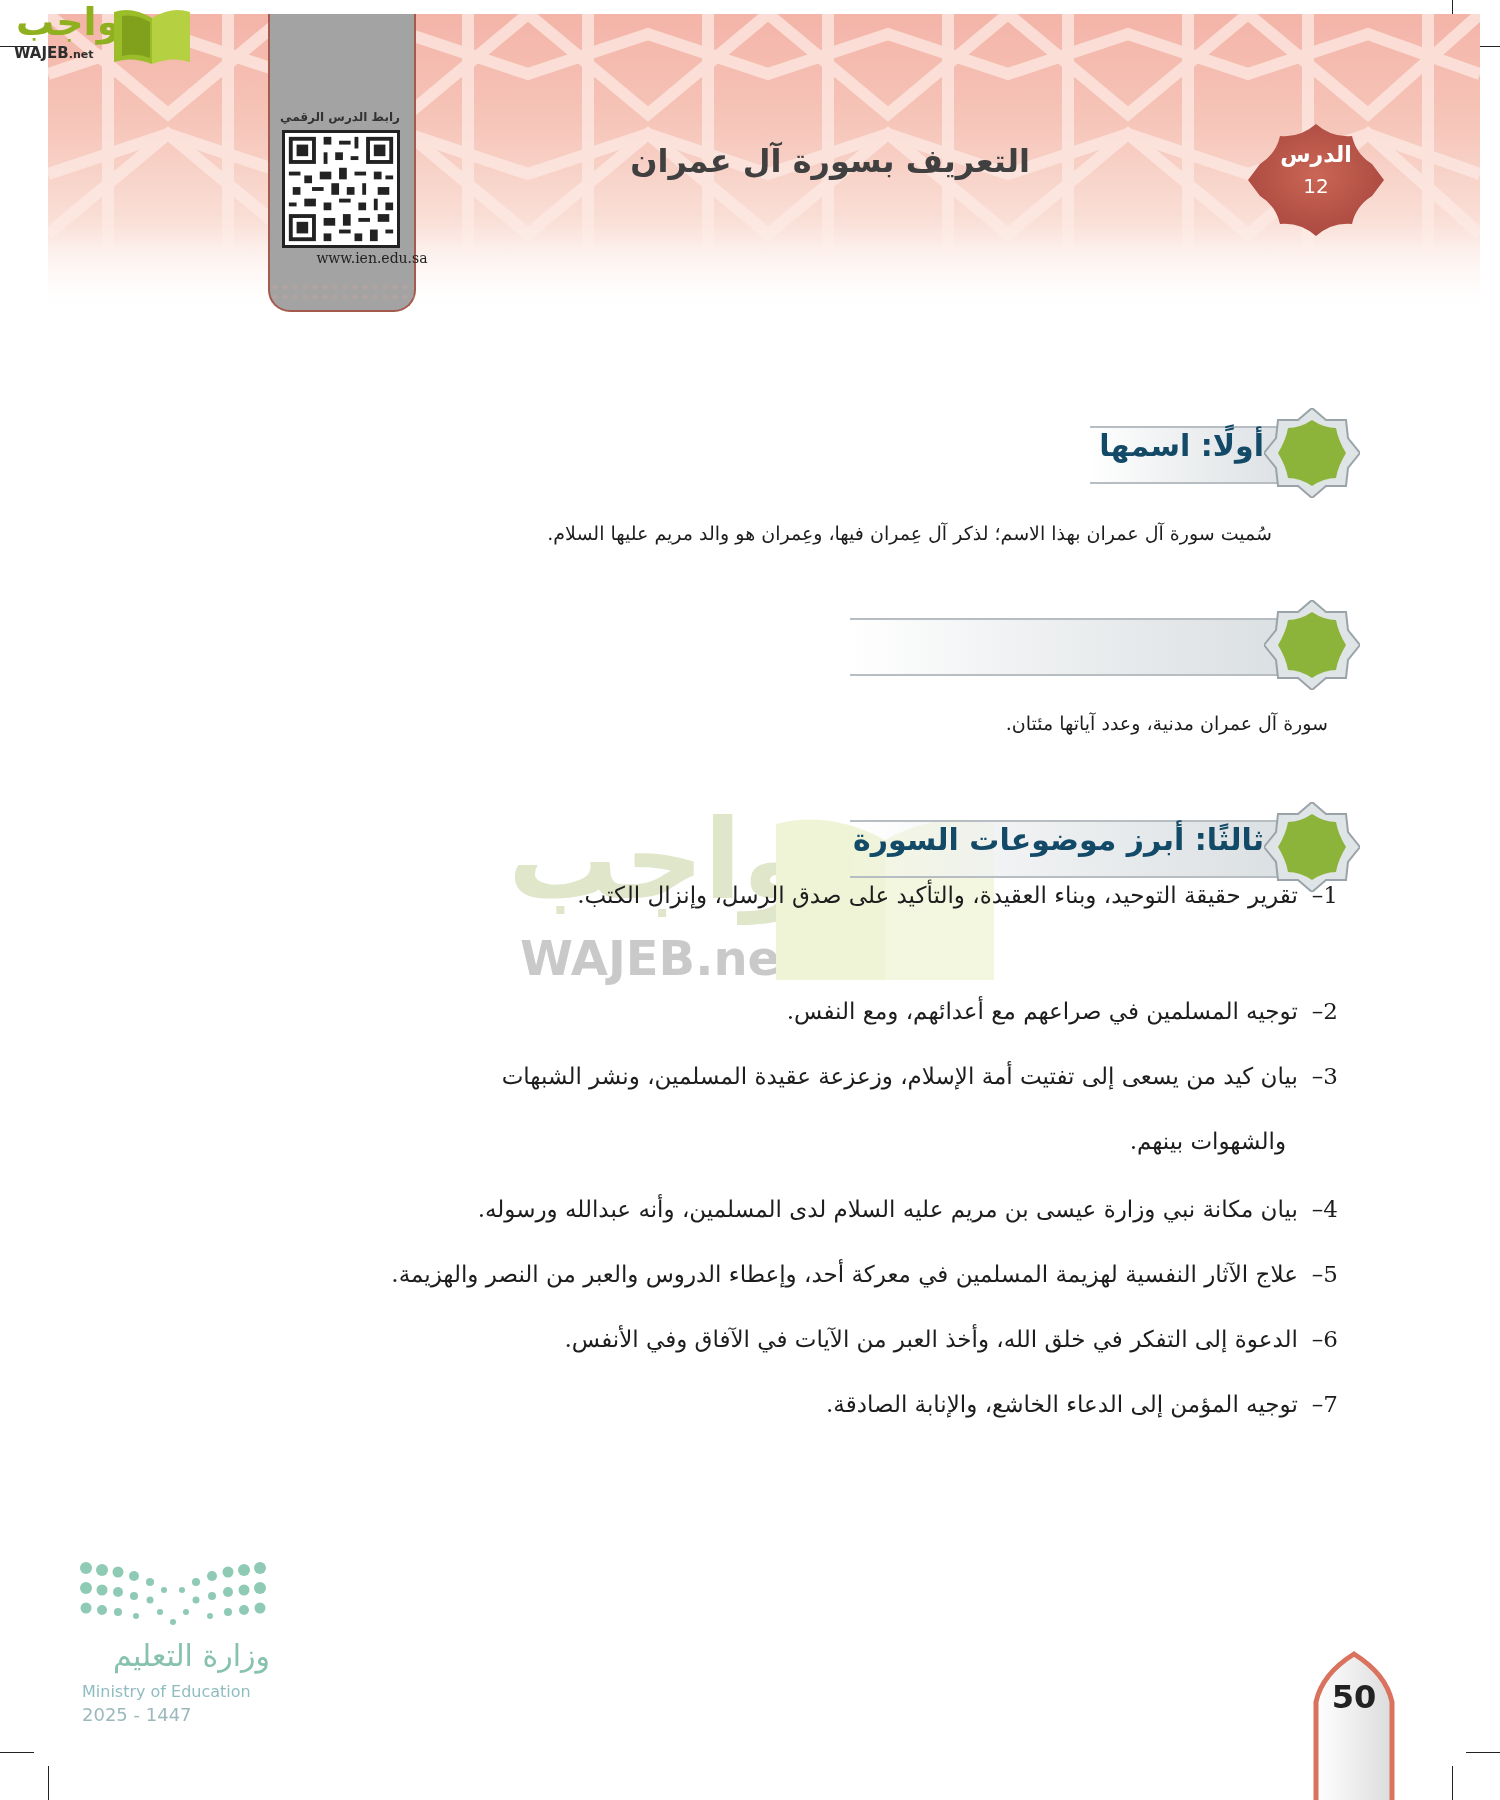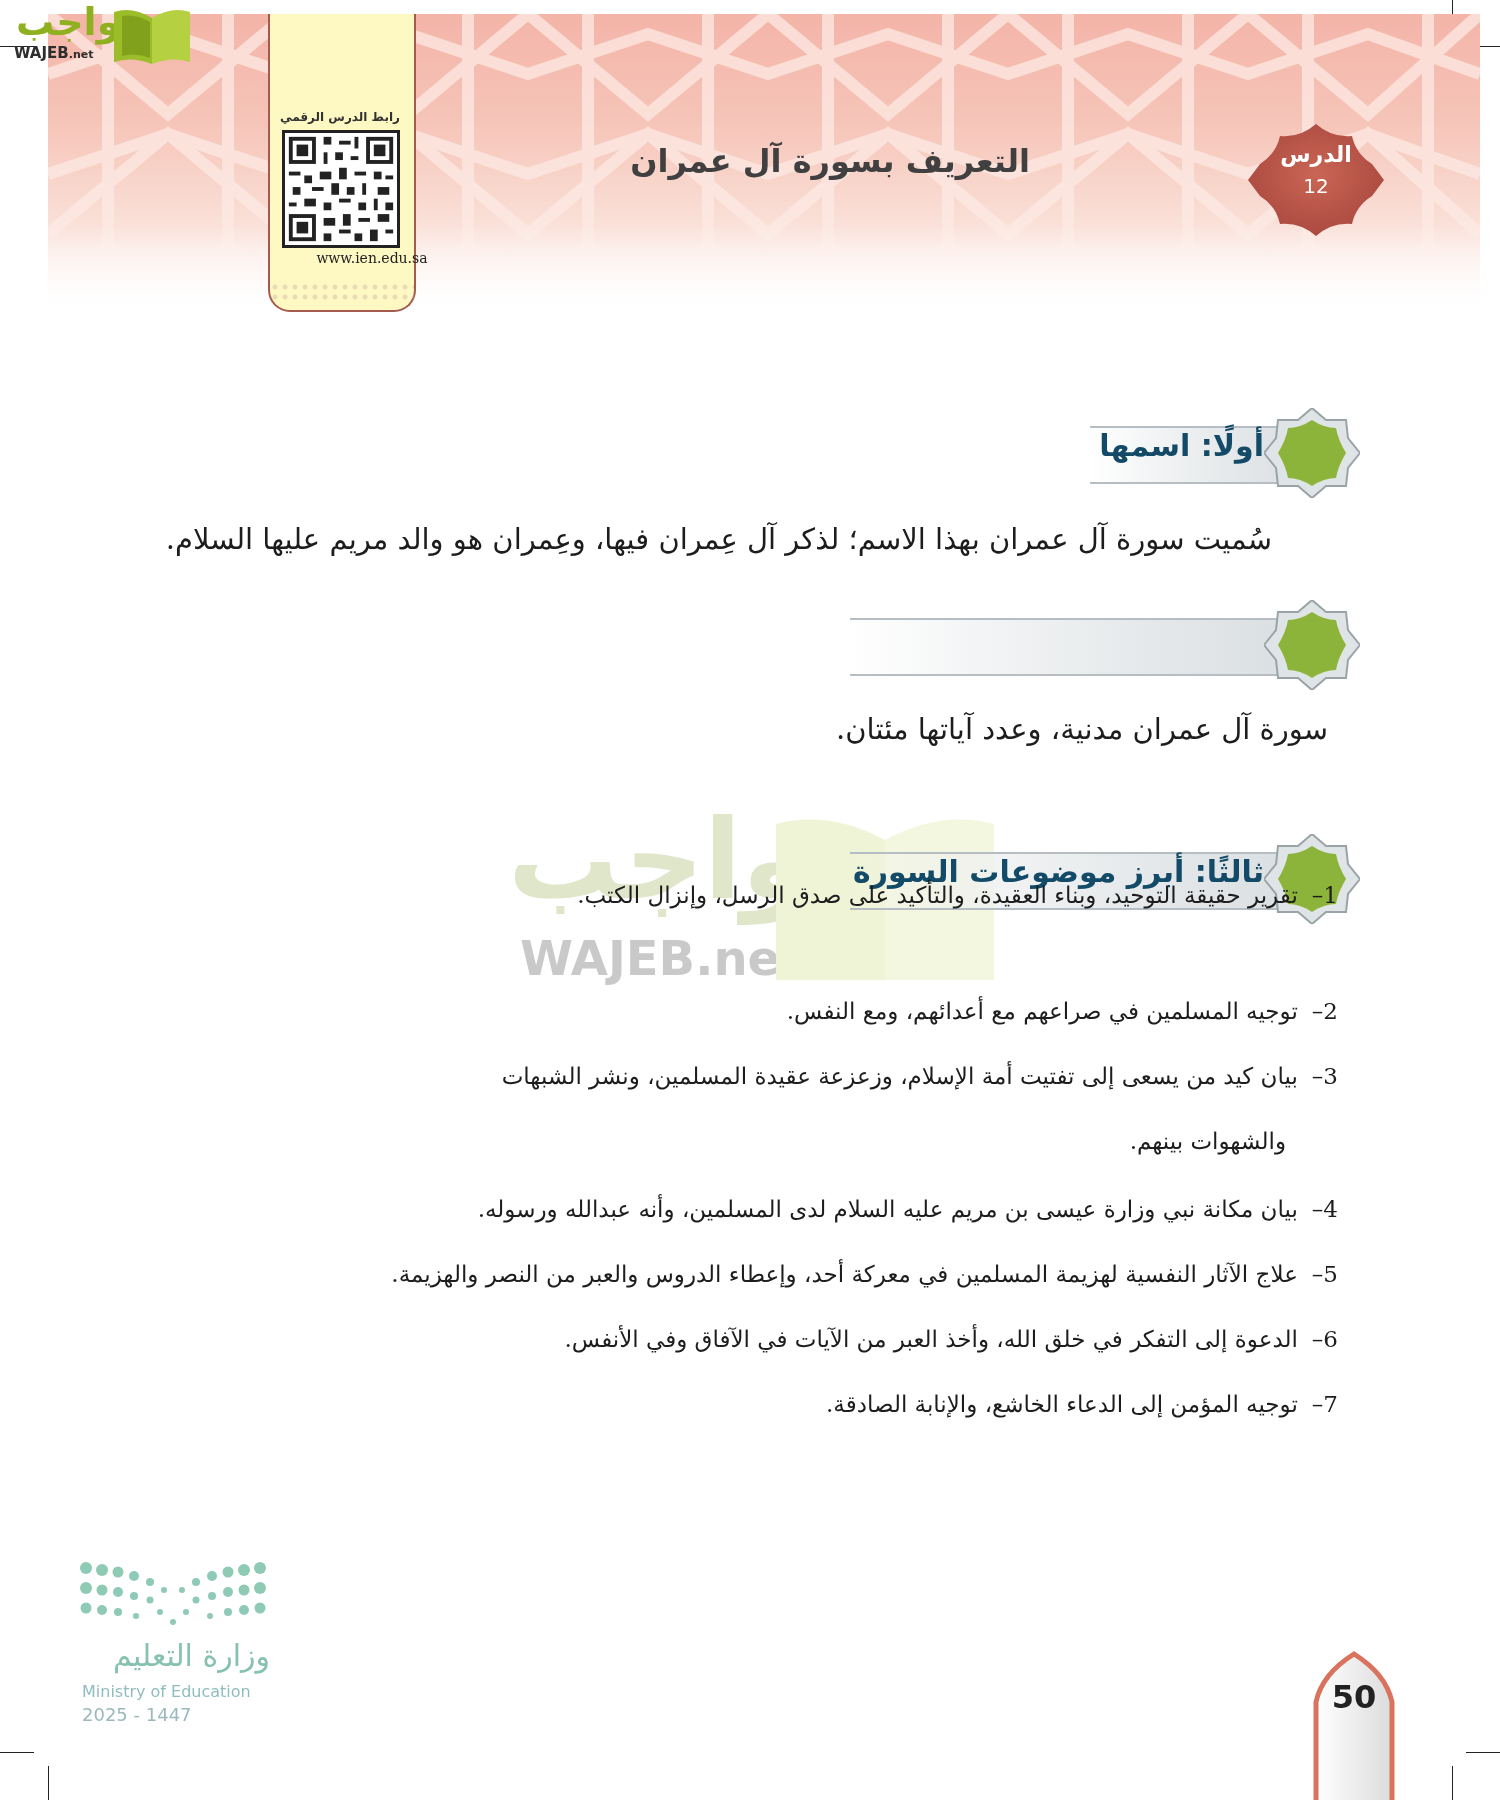--- a/index.html
+++ b/index.html
@@ -8,38 +8,38 @@
   .banner{position:absolute;left:48px;top:14px;width:1432px;height:300px;
     background:linear-gradient(180deg,#f4b4a8 0%,#f6c4b8 35%,#f9dcd3 65%,#fdf1ed 88%,#ffffff 100%);overflow:hidden;}
   .banner svg{position:absolute;left:0;top:0;}
   .banner-fade{position:absolute;left:0;right:0;bottom:0;height:90px;background:linear-gradient(180deg,rgba(255,255,255,0),#fff);}
   .lesson-badge{position:absolute;left:1248px;top:124px;width:136px;height:112px;}
   .lesson-badge svg{position:absolute;left:0;top:0;}
   .lesson-badge .lbl{position:absolute;left:0;width:136px;text-align:center;color:#fff;direction:rtl;}
   .lesson-badge .l1{top:18px;font-size:22px;font-weight:bold;}
   .lesson-badge .l2{top:50px;font-size:20px;}
   .page-title{position:absolute;left:630px;top:142px;width:400px;text-align:center;direction:rtl;font-size:32px;font-weight:bold;color:#404040;}
-  .qr-card{position:absolute;left:268px;top:14px;width:144px;height:296px;background:#fef9c3;border:2px solid #a55a4e;border-top:none;border-radius:0 0 22px 22px;}
+  .qr-card{position:absolute;left:268px;top:14px;width:144px;height:296px;background:#a3a3a3;border:2px solid #a55a4e;border-top:none;border-radius:0 0 22px 22px;}
   .qr-card .qr-label{position:absolute;left:0;width:140px;top:96px;text-align:center;direction:rtl;font-size:12px;font-weight:bold;color:#333;}
   .qr-card .qr{position:absolute;left:12px;top:116px;width:112px;height:112px;border:3px solid #222;background:#fff;}
   .qr-card .qr-url{position:absolute;left:0;width:140px;top:236px;text-align:center;font-family:"DejaVu Serif","Liberation Serif",serif;font-size:14px;color:#222;margin-left:32px;}
   .qr-card .qr-pattern{position:absolute;left:0;right:0;bottom:10px;height:18px;opacity:.35;
     background:radial-gradient(circle,#c9a49c 2px,transparent 3px);background-size:10px 10px;}
   .wajeb-logo{position:absolute;left:10px;top:6px;width:180px;height:60px;}
   .wajeb-logo .ar{position:absolute;left:6px;top:-6px;font-size:38px;font-weight:bold;color:#8fb01f;direction:rtl;}
   .wajeb-logo .en{position:absolute;left:4px;top:38px;font-size:15px;font-weight:bold;color:#2e2e2e;}
   .wajeb-logo .en small{font-size:11px;}
   .wajeb-logo svg{position:absolute;left:100px;top:0;}
   .section-head{position:absolute;height:90px;}
   .section-head .bar{position:absolute;right:50px;top:18px;height:54px;
     background:linear-gradient(90deg,rgba(255,255,255,0) 0%,#eef0f1 40%,#d9dee1 100%);
     border-top:2px solid #b6bec3;border-bottom:2px solid #b6bec3;}
   .section-head .star{position:absolute;right:0;top:0;}
   .section-head .htext{position:absolute;right:96px;top:20px;direction:rtl;font-size:30px;font-weight:bold;color:#124a68;white-space:nowrap;}
-  .para{position:absolute;direction:rtl;font-family:"DejaVu Serif","Liberation Serif",serif;font-size:29px;color:#1d1d1d;white-space:nowrap;}
+  .para{position:absolute;direction:rtl;font-family:"DejaVu Serif","Liberation Serif",serif;font-size:19px;color:#1d1d1d;white-space:nowrap;}
   .list-item{position:absolute;right:162px;direction:rtl;font-family:"DejaVu Serif","Liberation Serif",serif;font-size:23px;color:#1d1d1d;white-space:nowrap;}
   .list-item .num{display:inline-block;margin-left:14px;}
   .list-item.cont{right:214px;}
   .watermark{position:absolute;left:500px;top:810px;width:520px;height:180px;opacity:.45;pointer-events:none;}
   .watermark .ar{position:absolute;left:8px;top:-14px;font-size:110px;font-weight:bold;color:#b9c98a;direction:rtl;}
   .watermark .en{position:absolute;left:20px;top:120px;font-size:48px;font-weight:bold;color:#8a8a8a;}
   .watermark svg{position:absolute;left:270px;top:0;}
   .moe{position:absolute;left:78px;top:1560px;width:200px;height:170px;}
   .moe .ar{position:absolute;left:2px;top:78px;width:190px;direction:rtl;font-size:30px;color:#86c2ae;}
   .moe .en{position:absolute;left:4px;top:122px;font-size:16px;color:#8fbcc0;}
@@ -176,21 +176,21 @@
 
 <div class="watermark">
   <span class="ar">واجب</span>
   <span class="en"><span>WAJEB</span><span>.net</span></span>
   <svg width="230" height="170" viewBox="0 0 230 170">
     <path d="M115 30 Q60 0 6 14 L6 170 L115 170 Z" fill="#dfe8a8"></path>
     <path d="M115 30 Q170 0 224 14 L224 170 L115 170 Z" fill="#e8efbb"></path>
   </svg>
 </div>
 
-<div class="section-head" style="right:140px;top:834px;width:510px;">
+<div class="section-head" style="right:140px;top:802px;width:510px;">
   <div class="bar" style="width:460px;"></div>
   <svg class="star" width="96" height="90" viewBox="0 0 96 90">
     <path d="M48 0 L62 12 L82 12 L84 30 L96 45 L84 60 L82 78 L62 78 L48 90 L34 78 L14 78 L12 60 L0 45 L12 30 L14 12 L34 12Z" fill="#dfe4e6" stroke="#9aa3a8" stroke-width="2"></path>
     <path d="M48 12 Q60 20 72 20 Q74 32 82 45 Q74 58 72 70 Q60 70 48 78 Q36 70 24 70 Q22 58 14 45 Q22 32 24 20 Q36 20 48 12Z" fill="#8db43a"></path>
   </svg>
   <div class="htext">ثالثًا: أبرز موضوعات السورة</div>
 </div>
 
 <div class="list-item" style="top:882px;margin-left:39px;">
   <span class="num">1–</span><span>تقرير حقيقة التوحيد، وبناء العقيدة، والتأكيد على صدق الرسل، وإنزال الكتب.</span>

